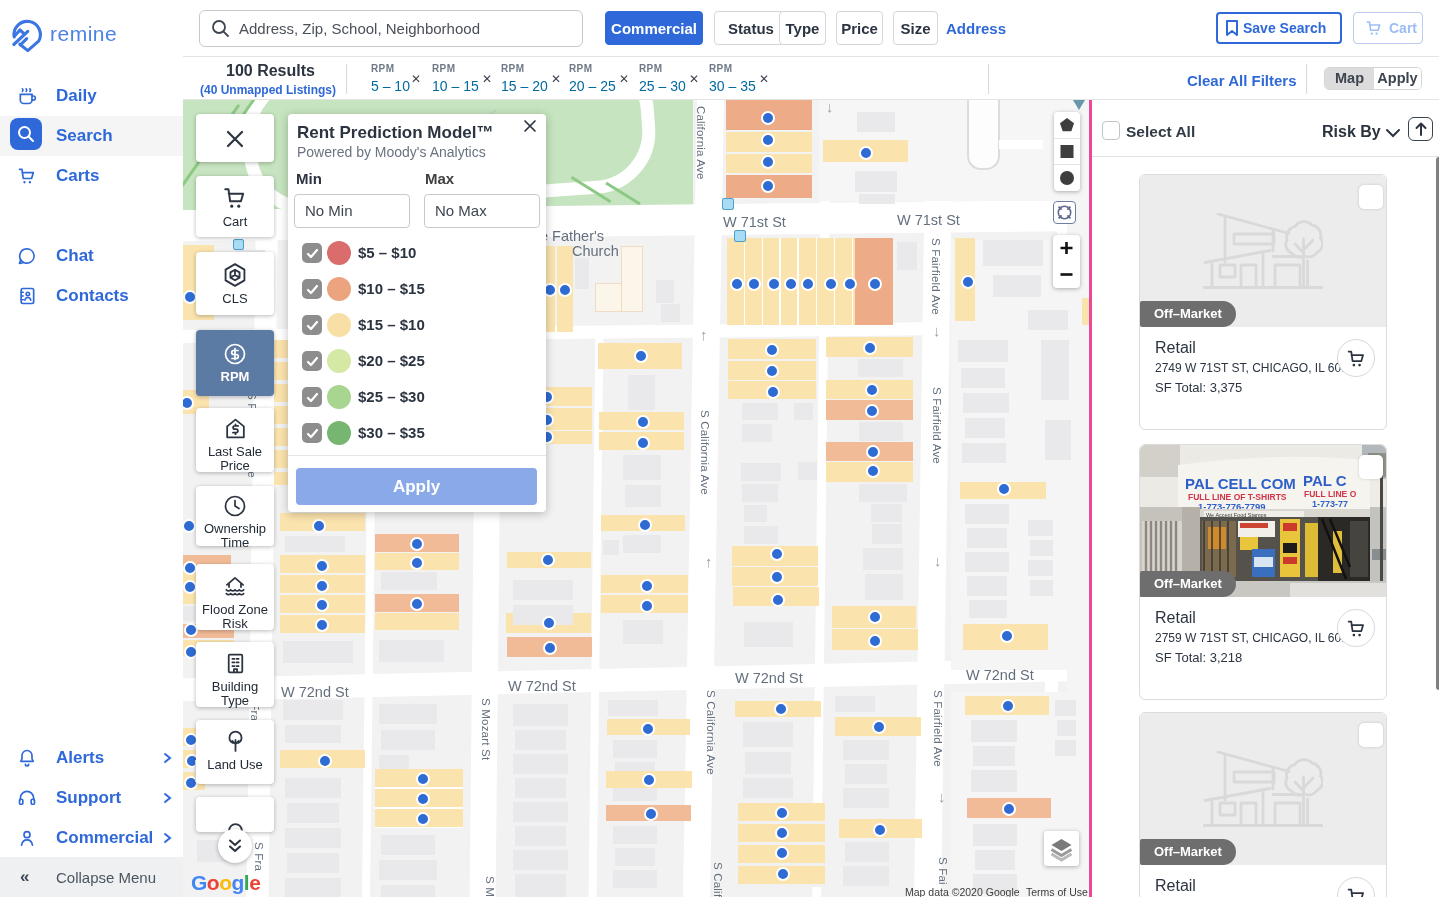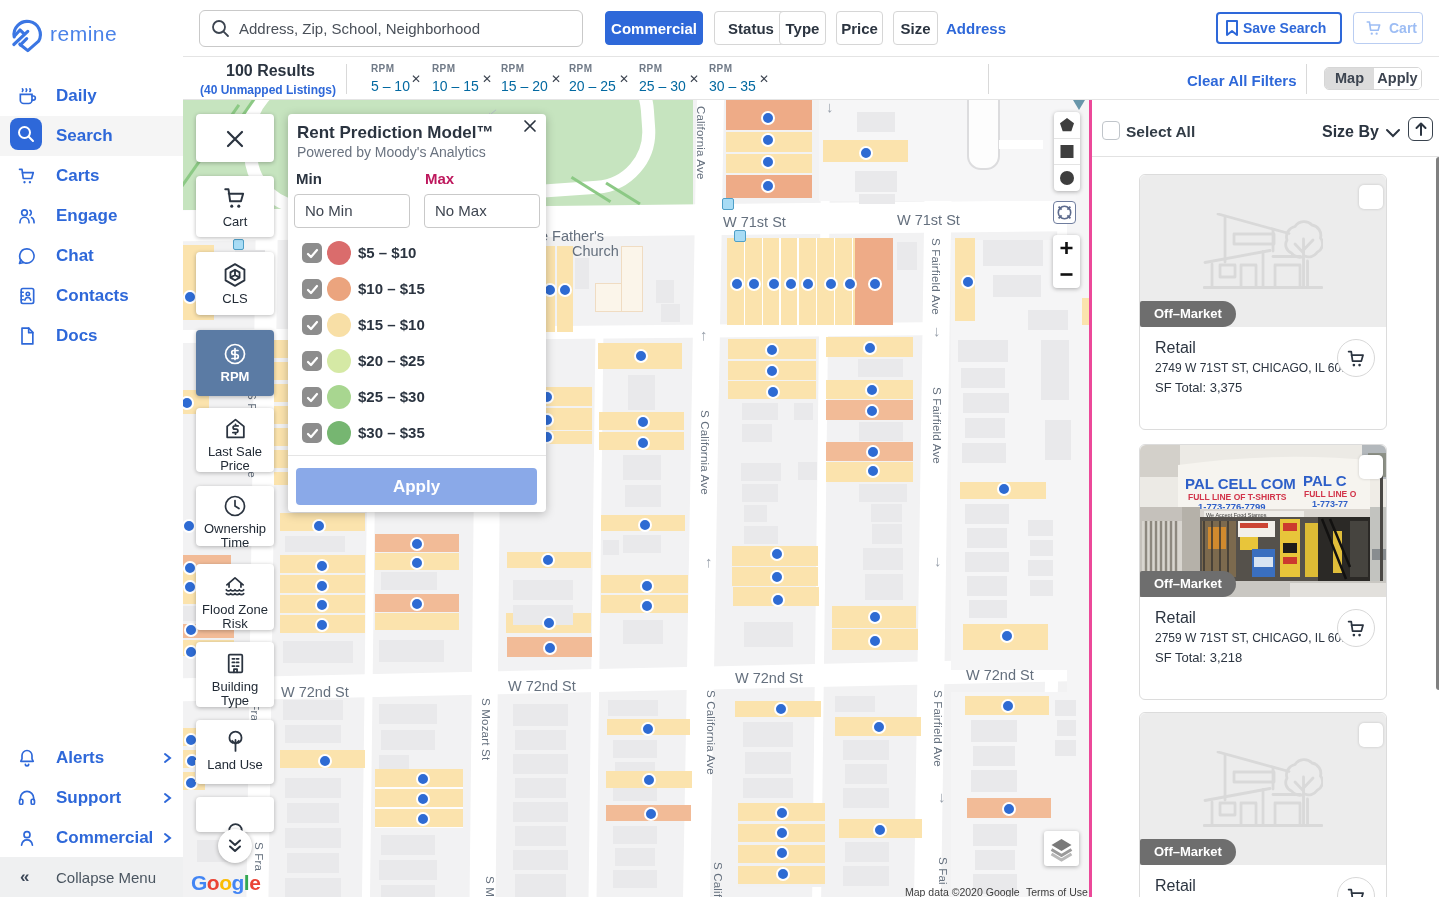--- a/index.html
+++ b/index.html
@@ -495,21 +495,21 @@
         </svg>
     </div>
 
     <div id="popup">
       <div class="abs" style="left:9px;top:9px;font-size:17px;font-weight:700;color:#2b3440">Rent Prediction Model™</div>
       <svg class="abs" style="left:233px;top:3px" width="18" height="18" viewBox="0 0 18 18" stroke="#2b3440" stroke-width="1.7" stroke-linecap="round">
           <path d="M4 4 L14 14 M14 4 L4 14"></path>
         </svg>
       <div class="abs" style="left:9px;top:30px;font-size:14px;color:#6a7380">Powered by Moody's Analytics</div>
       <div class="abs" style="left:8px;top:56px;font-size:15px;font-weight:700;color:#2b3440">Min</div>
-      <div class="abs" style="left:137px;top:56px;font-size:15px;font-weight:700;color:#be185d">Max</div>
+      <div class="abs" style="left:137px;top:56px;font-size:15px;font-weight:700;color:#404040">Max</div>
       <div class="pinput" style="left:6px;top:80px">No Min</div>
       <div class="pinput" style="left:136px;top:80px">No Max</div>
       <div class="prow" style="top:129px">
           <div class="pcheck"></div>
           <svg class="abs" style="left:4px;top:4px" width="13" height="13" viewBox="0 0 13 13" fill="none" stroke="#fff" stroke-width="2.2" stroke-linecap="round" stroke-linejoin="round">
             <path d="M2 7 l3 3 6-7"></path>
           </svg>
           <div class="pcirc" style="background:#da6c6c"></div>
           <div class="plab">$5 – $10</div>
         </div>
@@ -587,49 +587,34 @@
         <div class="nlab">Search</div>
       </div>
     <div class="nav-item" style="top:156px">
       <svg class="nico" viewBox="0 0 24 24" fill="none" stroke="#2e68d9" stroke-width="2" stroke-linecap="round" stroke-linejoin="round">
           <path d="M3 4 h3 l1.5 11 h10 l2-7 H6.2"></path>
           <circle cx="9" cy="19.5" r="1.4" fill="#2e68d9" stroke="none"></circle>
           <circle cx="15.5" cy="19.5" r="1.4" fill="#2e68d9" stroke="none"></circle>
         </svg>
       <div class="nlab">Carts</div>
     </div>
-    <div class="nav-item" style="top:196px">
-      <svg class="nico" viewBox="0 0 24 24" fill="none" stroke="#2e68d9" stroke-width="2" stroke-linecap="round">
-          <circle cx="9" cy="8" r="3.4"></circle>
-          <path d="M3.5 20 c0-4 2.5-6.5 5.5-6.5 s5.5 2.5 5.5 6.5"></path>
-          <path d="M15.5 5.2 a3.4 3.4 0 0 1 0 5.8 M17.5 13.8 c2 1 3 3.2 3 6.2"></path>
-        </svg>
-      <div class="nlab">Engage</div>
-    </div>
     <div class="nav-item" style="top:236px">
       <svg class="nico" viewBox="0 0 24 24" fill="none" stroke="#2e68d9" stroke-width="2" stroke-linecap="round" stroke-linejoin="round">
           <path d="M12 3.5 a8.5 8.5 0 1 1 -7.5 12.6 L3 21 l5-1.4 A8.5 8.5 0 0 1 12 3.5 z"></path>
         </svg>
       <div class="nlab">Chat</div>
     </div>
     <div class="nav-item" style="top:276px">
       <svg class="nico" viewBox="0 0 24 24" fill="none" stroke="#2e68d9" stroke-width="2" stroke-linecap="round" stroke-linejoin="round">
           <rect x="5" y="3" width="15" height="18" rx="2"></rect>
           <path d="M5 7.5 h2.5 M5 12 h2.5 M5 16.5 h2.5"></path>
           <circle cx="13" cy="9.5" r="2"></circle>
           <path d="M9.5 17 c.4-2.3 1.8-3.2 3.5-3.2 s3.1 .9 3.5 3.2"></path>
         </svg>
       <div class="nlab">Contacts</div>
-    </div>
-    <div class="nav-item" style="top:316px">
-      <svg class="nico" viewBox="0 0 24 24" fill="none" stroke="#2e68d9" stroke-width="2" stroke-linecap="round" stroke-linejoin="round">
-          <path d="M6 2.5 h8 l5 5 V21.5 H6 z"></path>
-          <path d="M14 2.5 V8 h5"></path>
-        </svg>
-      <div class="nlab">Docs</div>
     </div>
 
     <div class="nav-item" style="top:778px">
       <svg class="nico" viewBox="0 0 24 24" fill="none" stroke="#2e68d9" stroke-width="2" stroke-linecap="round" stroke-linejoin="round">
           <path d="M4 14 v-2 a8 8 0 0 1 16 0 v2"></path>
           <rect x="3" y="13.5" width="4" height="6" rx="1.6"></rect>
           <rect x="17" y="13.5" width="4" height="6" rx="1.6"></rect>
         </svg>
       <div class="nlab">Support</div>
       <svg class="nav-chev" viewBox="0 0 14 14" fill="none" stroke="#2e68d9" stroke-width="2" stroke-linecap="round">
@@ -734,21 +719,21 @@
     <div class="abs" style="left:1123px;top:7px;width:1px;height:30px;background:#d9d9d9"></div>
     <div class="abs" style="left:1141px;top:10px;width:98px;height:23px;border:1px solid #d6d6d6;border-radius:5px;overflow:hidden;display:flex">
       <div style="width:50px;background:#dcdcdc;color:#3c4450;font-size:14.5px;font-weight:700;text-align:center;line-height:21px">Map</div>
       <div style="width:48px;background:#fff;color:#3c4450;font-size:14.5px;font-weight:700;text-align:center;line-height:21px">Apply</div>
     </div>
   </div>
 
   <div id="panel" class="abs">
     <div class="abs" style="left:10px;top:21px;width:18px;height:19px;border:1.5px solid #c0c5ca;border-radius:4px"></div>
     <div class="abs" style="left:34px;top:23px;font-size:15.5px;font-weight:700;color:#323c46">Select All</div>
-    <div class="abs" style="left:230px;top:23px;font-size:16px;font-weight:700;color:#2b3440">Size By</div>
+    <div class="abs" style="left:230px;top:23px;font-size:16px;font-weight:700;color:#2b3440">Risk By</div>
     <svg class="abs" style="left:293px;top:28px" width="16" height="10" viewBox="0 0 16 10" fill="none" stroke="#2b3440" stroke-width="2" stroke-linecap="round">
         <path d="M2 2 l6 6 6-6"></path>
       </svg>
     <div class="abs" style="left:316px;top:17px;width:25px;height:24px;border:1.5px solid #39434e;border-radius:6px"></div>
     <svg class="abs" style="left:323px;top:22px" width="12" height="14" viewBox="0 0 12 14" fill="none" stroke="#2b3440" stroke-width="2" stroke-linecap="round" stroke-linejoin="round">
         <path d="M6 13 V2 M1.5 6 L6 1.5 L10.5 6"></path>
       </svg>
     <div class="abs" style="left:0;top:56px;width:350px;height:1px;background:#e2e2e2"></div>
 
     <div class="card" style="top:74px;height:256px">

